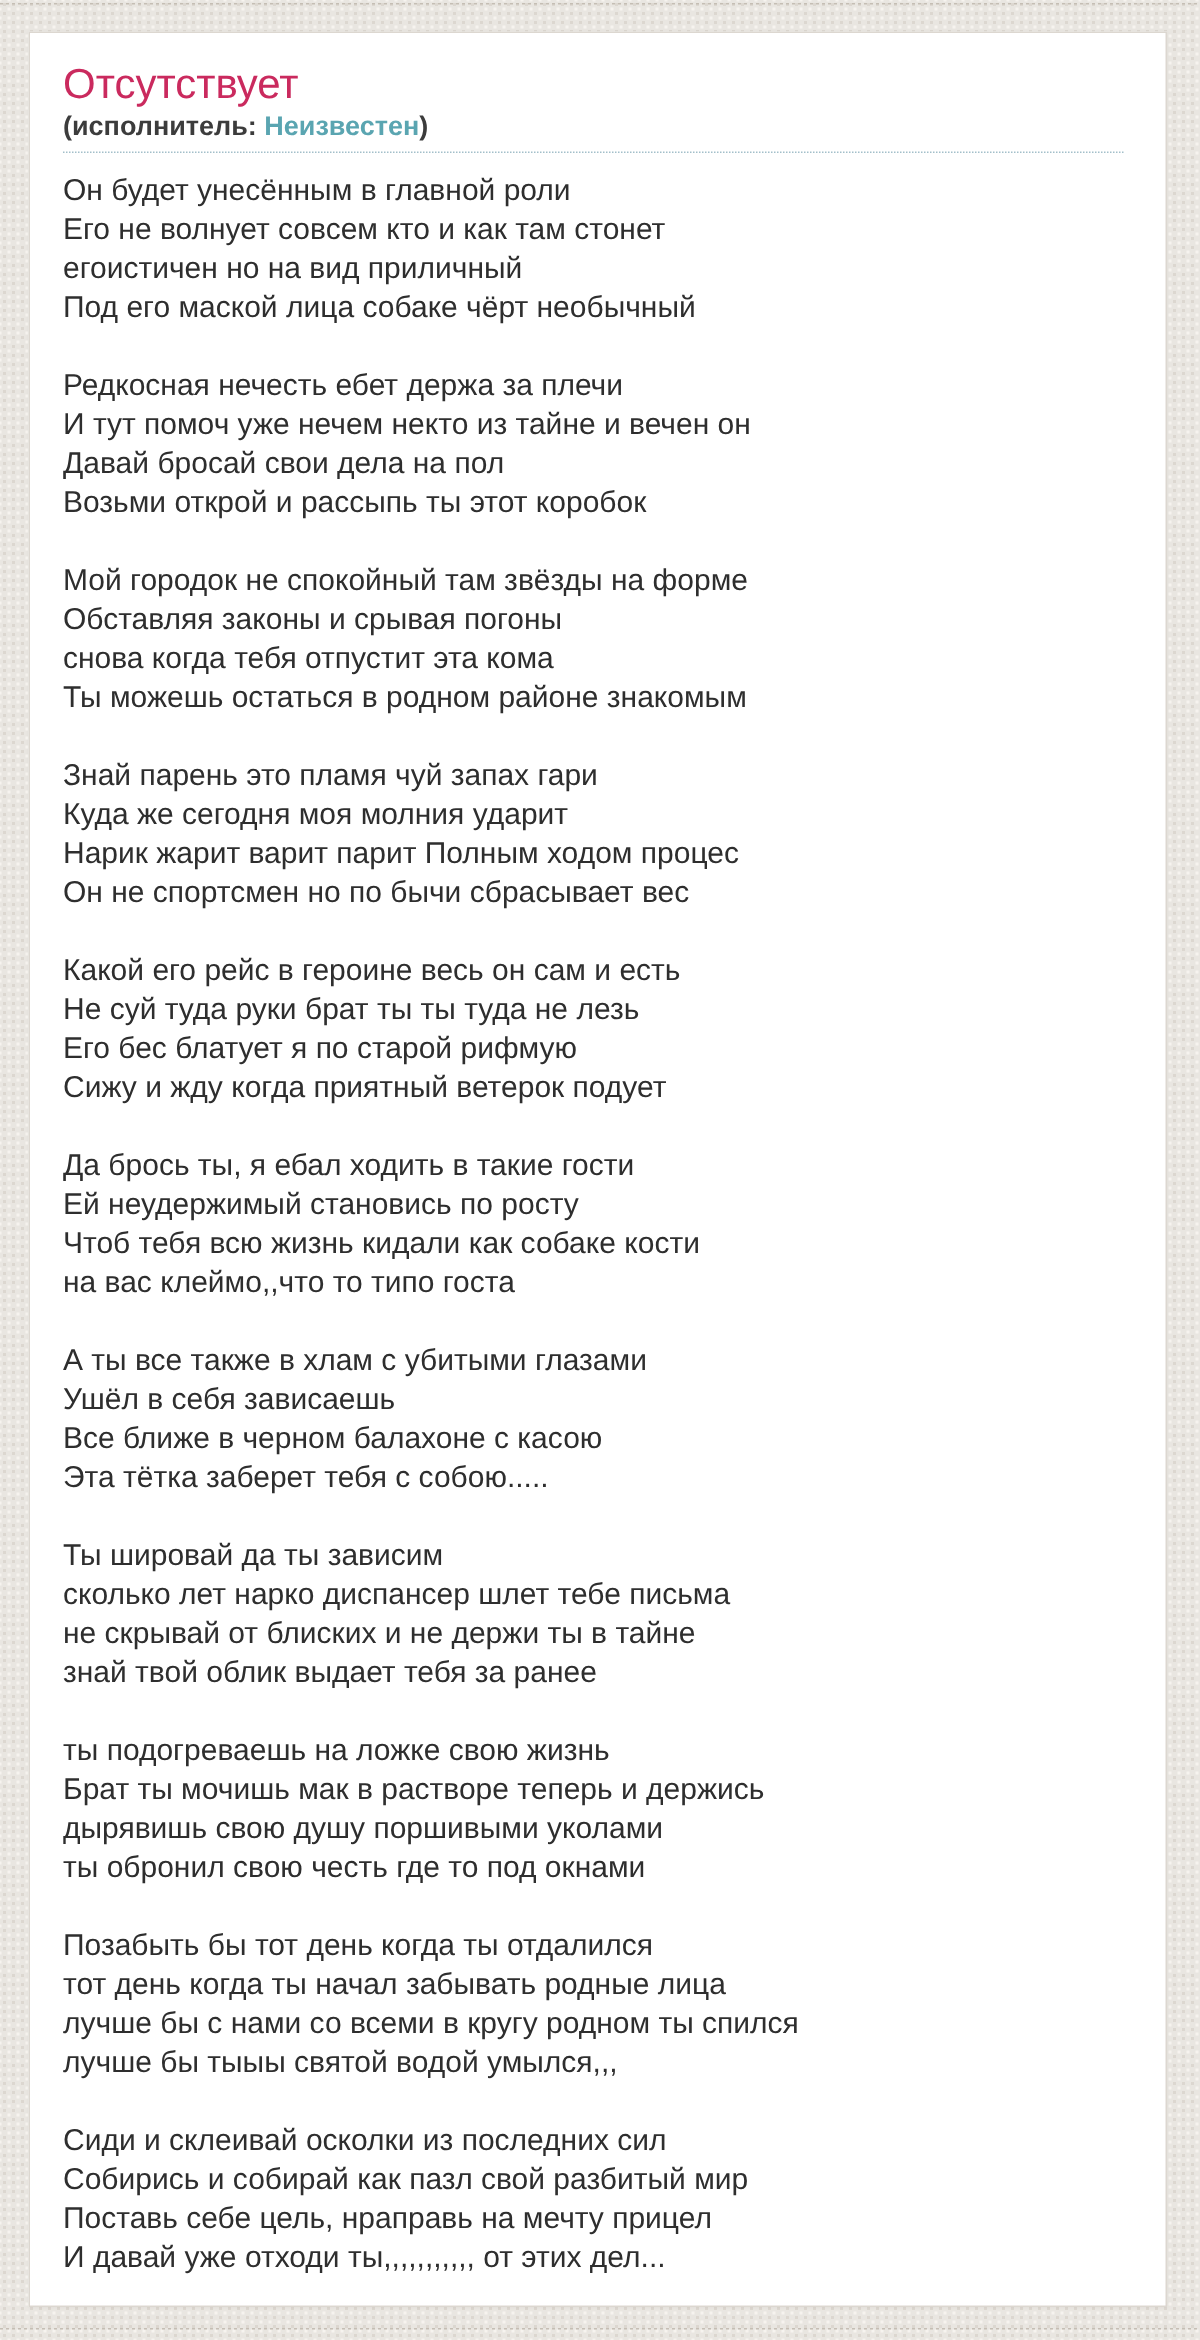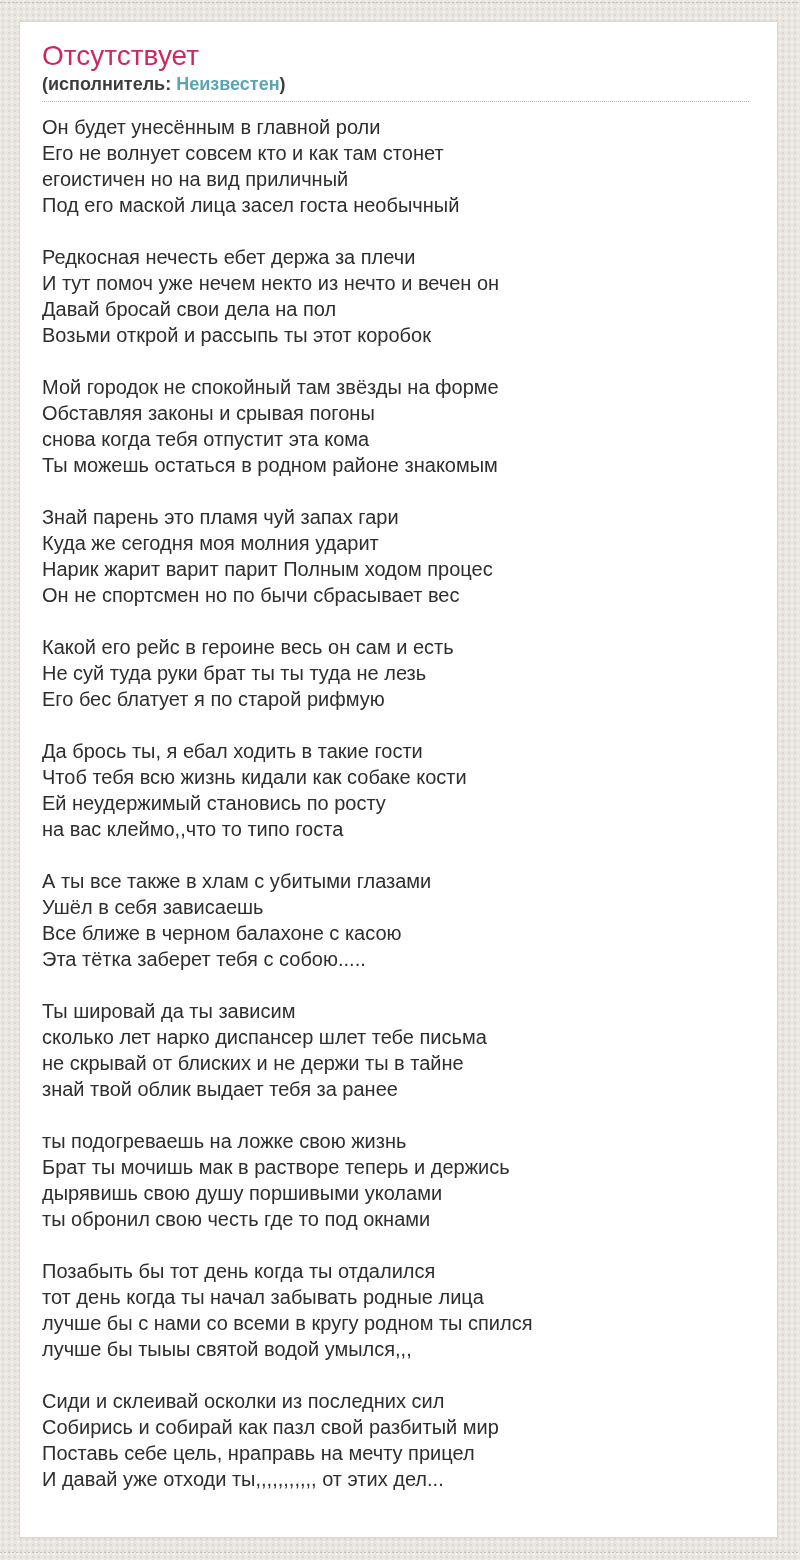--- a/index.html
+++ b/index.html
@@ -87,49 +87,50 @@
 
 <div class="card">
   <h1 class="song-title">Отсутствует</h1>
   <p class="artist-line"><span>(исполнитель:</span><a class="artist-link">Неизвестен</a><span>)</span></p>
 
   <div class="lyrics">
     <p class="stanza">
       <span class="line">Он будет унесённым в главной роли</span>
       <span class="line">Его не волнует совсем кто и как там стонет</span>
       <span class="line">егоистичен но на вид приличный</span>
-      <span class="line">Под его маской лица засел госта необычный</span>
+      <span class="line">Под его маской лица собаке чёрт необычный</span>
     </p>
     <p class="stanza">
       <span class="line">Редкосная нечесть ебет держа за плечи</span>
-      <span class="line">И тут помоч уже нечем некто из нечто и вечен он</span>
+      <span class="line">И тут помоч уже нечем некто из тайне и вечен он</span>
       <span class="line">Давай бросай свои дела на пол</span>
       <span class="line">Возьми открой и рассыпь ты этот коробок</span>
     </p>
     <p class="stanza">
       <span class="line">Мой городок не спокойный там звёзды на форме</span>
       <span class="line">Обставляя законы и срывая погоны</span>
       <span class="line">снова когда тебя отпустит эта кома</span>
       <span class="line">Ты можешь остаться в родном районе знакомым</span>
     </p>
     <p class="stanza">
       <span class="line">Знай парень это пламя чуй запах гари</span>
       <span class="line">Куда же сегодня моя молния ударит</span>
       <span class="line">Нарик жарит варит парит Полным ходом процес</span>
       <span class="line">Он не спортсмен но по бычи сбрасывает вес</span>
     </p>
     <p class="stanza">
       <span class="line">Какой его рейс в героине весь он сам и есть</span>
       <span class="line">Не суй туда руки брат ты ты туда не лезь</span>
       <span class="line">Его бес блатует я по старой рифмую</span>
+      <span class="line">Сижу и жду когда приятный ветерок подует</span>
     </p>
     <p class="stanza">
       <span class="line">Да брось ты, я ебал ходить в такие гости</span>
+      <span class="line">Ей неудержимый становись по росту</span>
       <span class="line">Чтоб тебя всю жизнь кидали как собаке кости</span>
-      <span class="line">Ей неудержимый становись по росту</span>
       <span class="line">на вас клеймо,,что то типо госта</span>
     </p>
     <p class="stanza">
       <span class="line">А ты все также в хлам с убитыми глазами</span>
       <span class="line">Ушёл в себя зависаешь</span>
       <span class="line">Все ближе в черном балахоне с касою</span>
       <span class="line">Эта тётка заберет тебя с собою.....</span>
     </p>
     <p class="stanza">
       <span class="line">Ты шировай да ты зависим</span>

